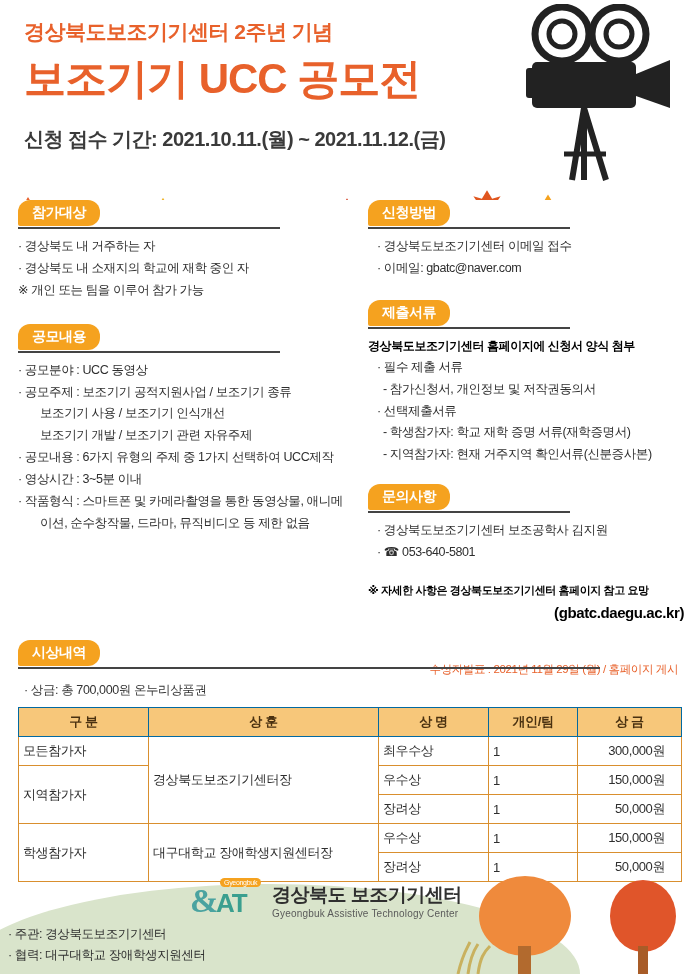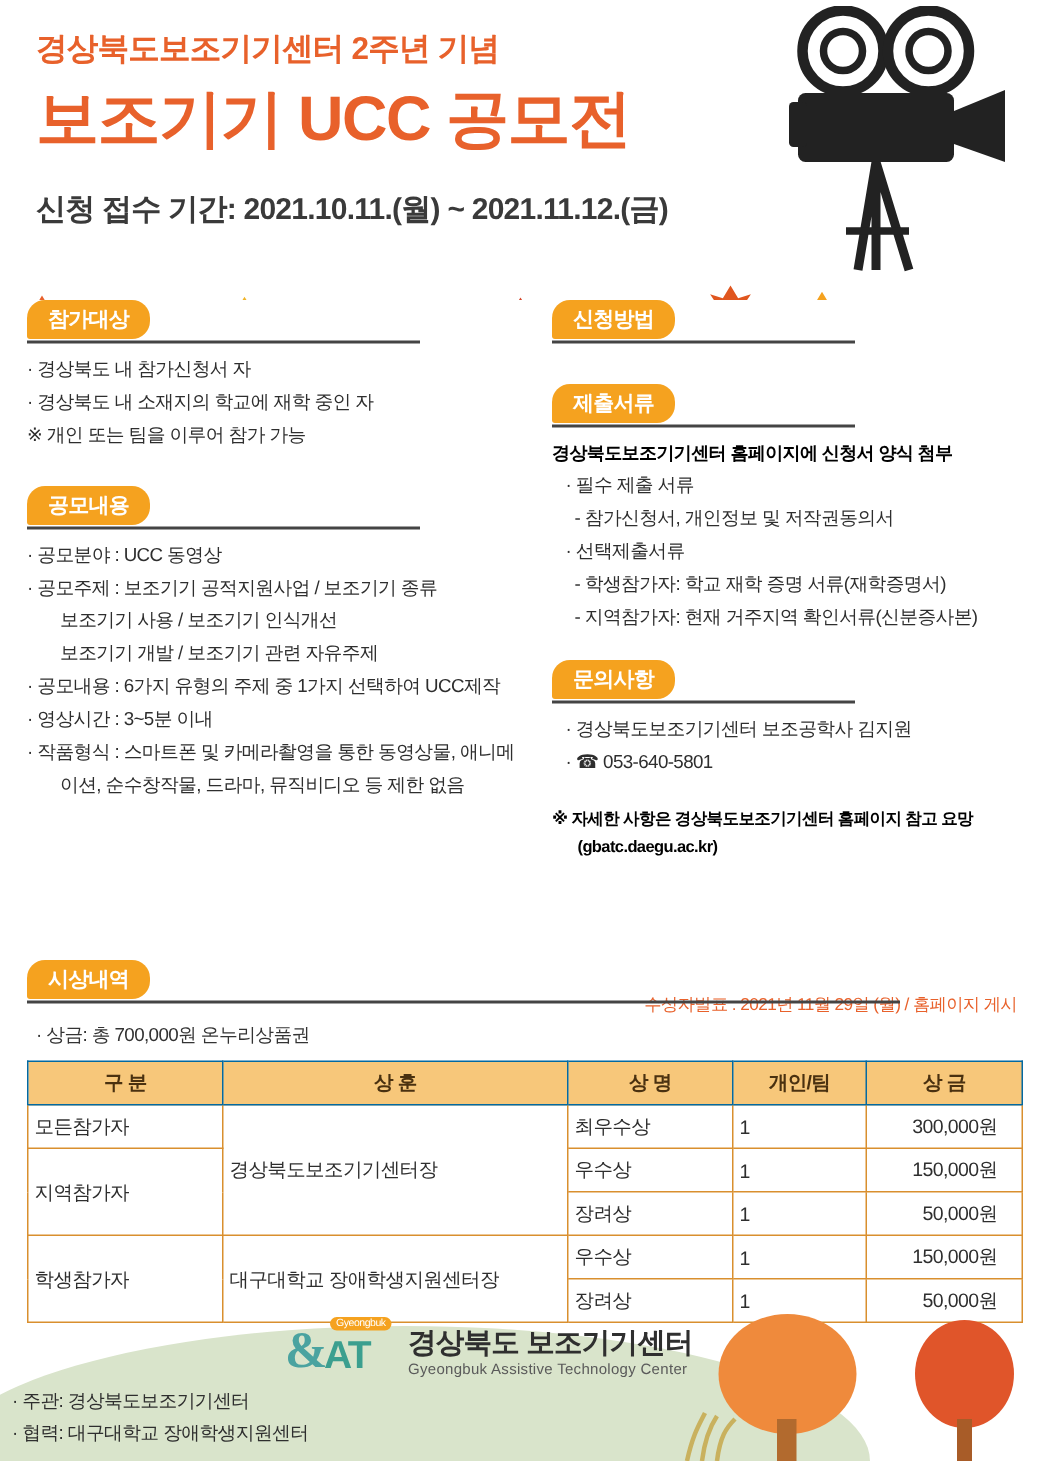--- a/index.html
+++ b/index.html
@@ -219,21 +219,21 @@
 <div class="content" style="height:430px;">
 
   <div class="col-left">
 
     <div class="sec">
       <div class="sec-head">
         <span class="sec-title">참가대상</span>
         <span class="sec-rule"></span>
       </div>
       <div class="lines">
-        <div class="li">· 경상북도 내 참가신청서 자</div>
+        <div class="li">· 경상북도 내 거주하는 자</div>
         <div class="li">· 경상북도 내 소재지의 학교에 재학 중인 자</div>
         <div class="li note">※ 개인 또는 팀을 이루어 참가 가능</div>
       </div>
     </div>
 
     <div class="sec" style="margin-top:22px;">
       <div class="sec-head">
         <span class="sec-title">공모내용</span>
         <span class="sec-rule"></span>
       </div>
@@ -250,20 +250,24 @@
     </div>
   </div>
 
   <div class="col-right">
 
     <div class="sec">
       <div class="sec-head">
         <span class="sec-title">신청방법</span>
         <span class="sec-rule short"></span>
       </div>
+      <div class="lines">
+        <div class="li" style="padding-left:18px;">· 경상북도보조기기센터 이메일 접수</div>
+        <div class="li" style="padding-left:18px;">· 이메일: gbatc@naver.com</div>
+      </div>
     </div>
 
     <div class="sec" style="margin-top:20px;">
       <div class="sec-head">
         <span class="sec-title">제출서류</span>
         <span class="sec-rule short"></span>
       </div>
       <div class="lines">
         <div class="li hl" style="font-size:12px;">경상북도보조기기센터 홈페이지에 신청서 양식 첨부</div>
         <div class="li" style="padding-left:18px;">· 필수 제출 서류</div>
@@ -276,21 +280,21 @@
 
     <div class="sec" style="margin-top:18px;">
       <div class="sec-head">
         <span class="sec-title">문의사항</span>
         <span class="sec-rule short"></span>
       </div>
       <div class="lines">
         <div class="li" style="padding-left:18px;">· 경상북도보조기기센터 보조공학사 김지원</div>
         <div class="li" style="padding-left:18px;">· ☎ 053-640-5801</div>
         <div class="li hl" style="font-size:11px; margin-top:17px;">※ 자세한 사항은 경상북도보조기기센터 홈페이지 참고 요망</div>
-        <div class="li hl" style="font-size:11px; padding-left:26px;">(gbatc.daegu.ac.kr)</div>
+        <div class="li hl" style="font-size:15px; padding-left:26px;text-align:right;">(gbatc.daegu.ac.kr)</div>
       </div>
     </div>
   </div>
 </div>
 
 <div class="award-sec">
   <div class="sec-head">
     <span class="sec-title">시상내역</span>
     <span class="sec-rule" style="right:-500px;"></span>
   </div>

